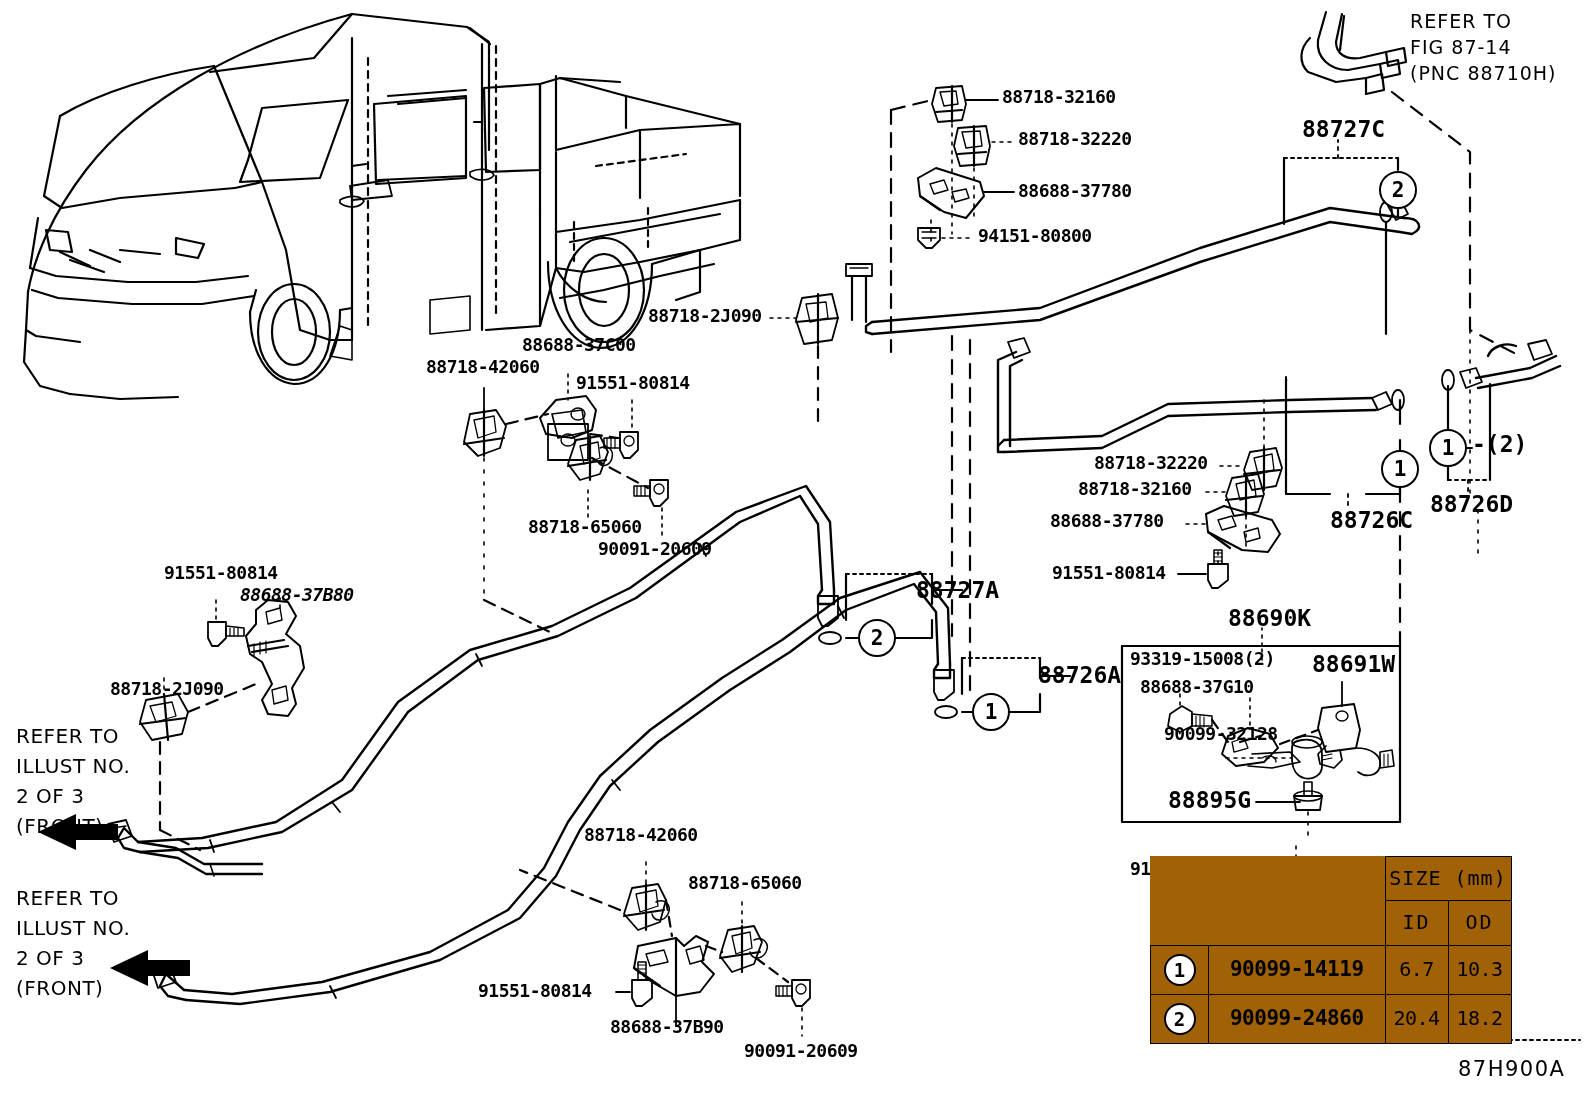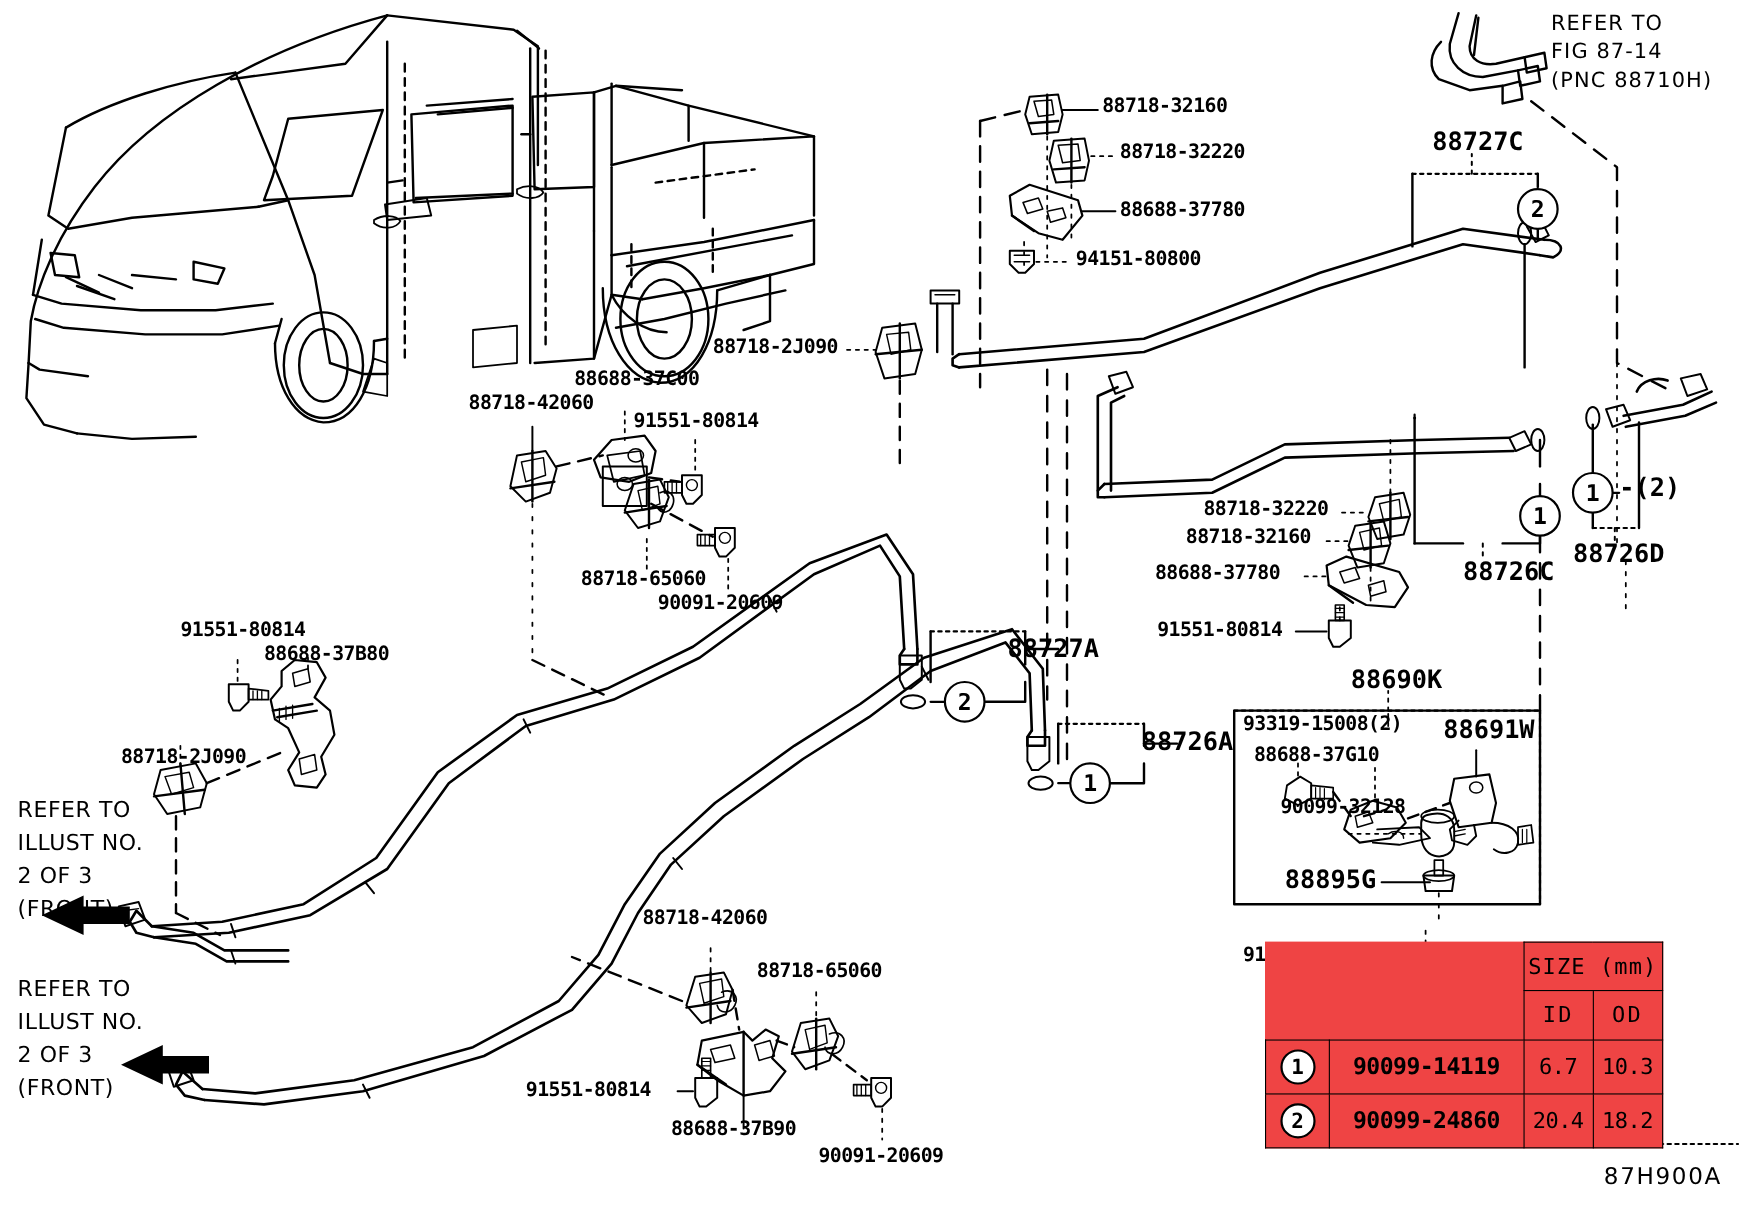--- a/index.html
+++ b/index.html
@@ -38,21 +38,21 @@
   .circ{
     position:absolute;border:2.5px solid #000;border-radius:50%;
     width:38px;height:38px;background:#fff;
     font-family:"DejaVu Sans Mono","Liberation Mono",monospace;
     font-size:21px;font-weight:700;color:#000;
     display:flex;align-items:center;justify-content:center;
     box-sizing:border-box;
   }
   .circ.sm{width:32px;height:32px;font-size:19px;border-width:2px;}
   table.sizetbl{
-    position:absolute;border-collapse:collapse;background:#ef4444;
+    position:absolute;border-collapse:collapse;background:#a16207;
   }
   table.sizetbl td,table.sizetbl th{
     border:1.5px solid #000;
     font-family:"DejaVu Sans Mono","Liberation Mono",monospace;
     color:#000;text-align:center;padding:0;
   }
 </style>
 </head>
 <body>
 
@@ -540,21 +540,21 @@
 
   <div class="lbl" style="left:648px;top:307px;">88718-2J090</div>
 
   <div class="lbl" style="left:522px;top:336px;">88688-37C00</div>
   <div class="lbl" style="left:426px;top:358px;">88718-42060</div>
   <div class="lbl" style="left:576px;top:374px;">91551-80814</div>
   <div class="lbl" style="left:528px;top:518px;">88718-65060</div>
   <div class="lbl" style="left:598px;top:540px;">90091-20609</div>
 
   <div class="lbl" style="left:164px;top:564px;">91551-80814</div>
-  <div class="lbl" style="left:240px;top:586px;">88688-37B80</div>
+  <div class="lbl" style="left:240px;top:586px;font-style:italic;">88688-37B80</div>
   <div class="lbl" style="left:110px;top:680px;">88718-2J090</div>
 
   <div class="lbl" style="left:1094px;top:454px;">88718-32220</div>
   <div class="lbl" style="left:1078px;top:480px;">88718-32160</div>
   <div class="lbl" style="left:1050px;top:512px;">88688-37780</div>
   <div class="lbl" style="left:1052px;top:564px;">91551-80814</div>
 
   <div class="lbl" style="left:584px;top:826px;">88718-42060</div>
   <div class="lbl" style="left:688px;top:874px;">88718-65060</div>
   <div class="lbl" style="left:478px;top:982px;">91551-80814</div>

